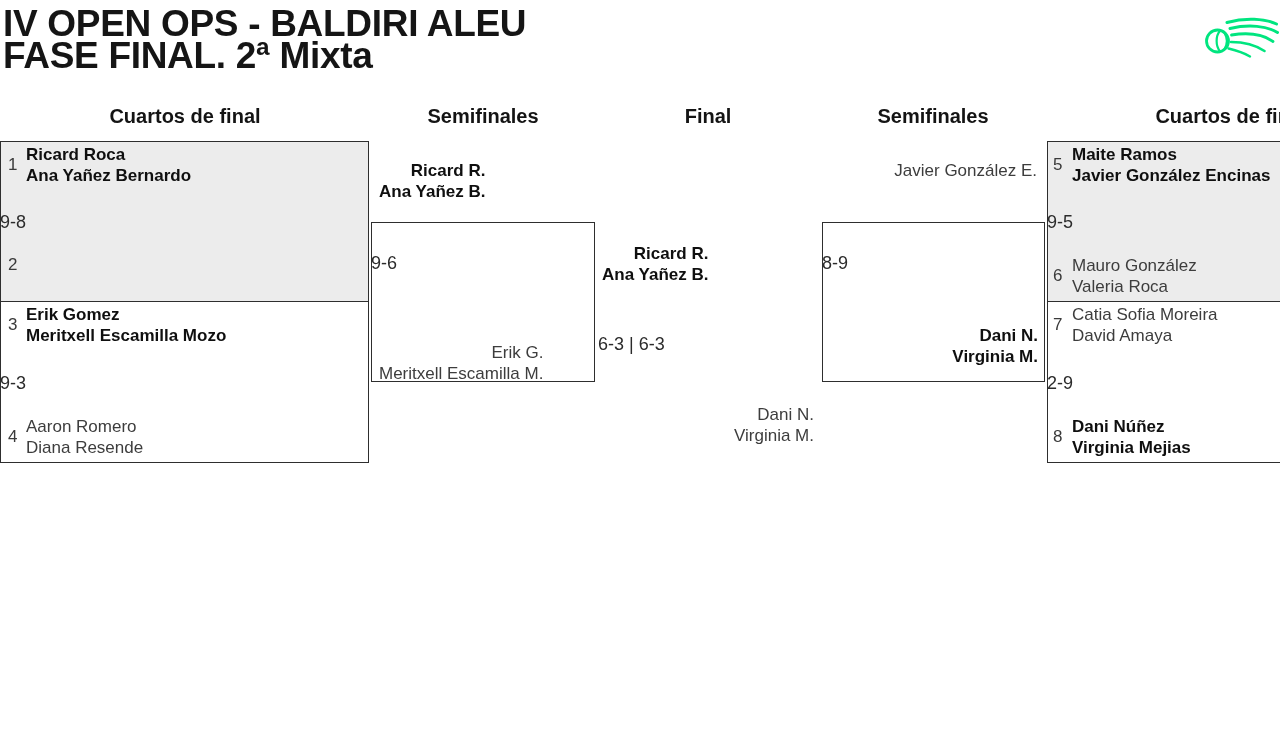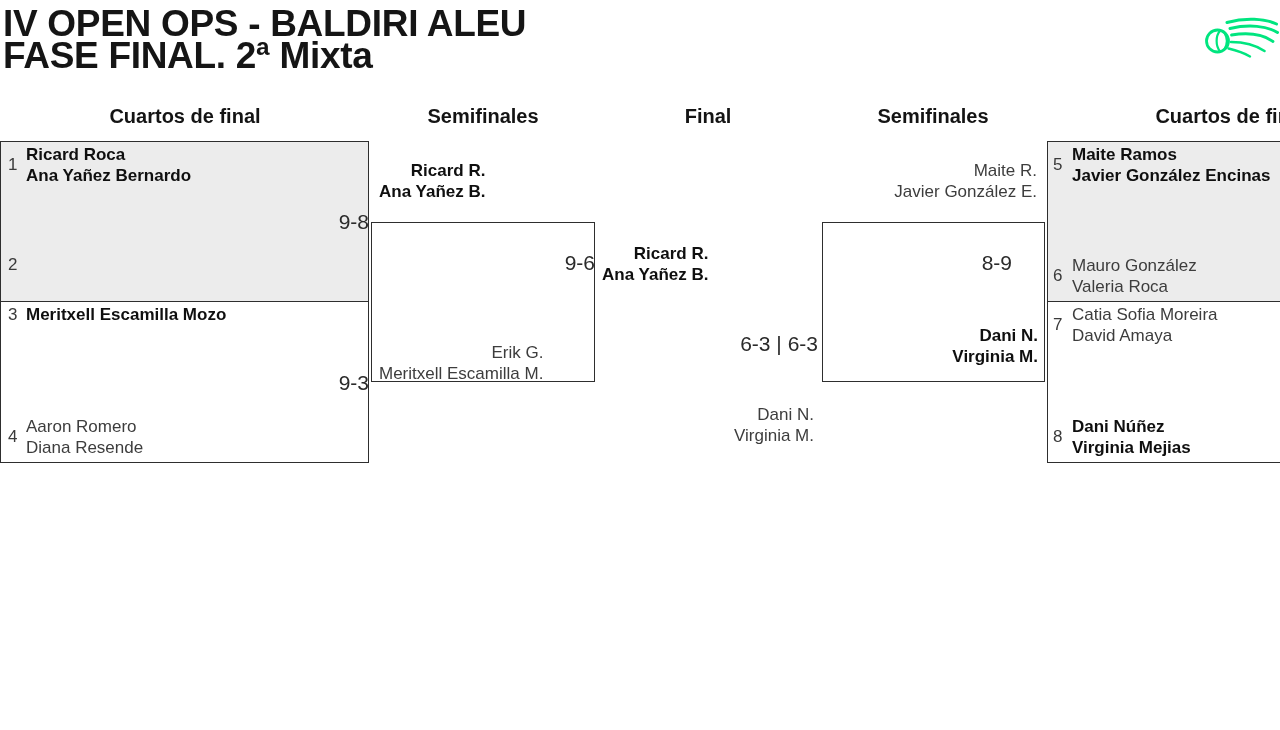--- a/index.html
+++ b/index.html
@@ -15,21 +15,21 @@
   .box{position:absolute;border:1px solid #2e2e2e;box-sizing:border-box;}
   .box.gray{background:#ececec;}
   .box.white{background:#ffffff;}
   .team-row{position:absolute;display:flex;align-items:center;}
   .seed{width:18px;flex:none;font-size:17px;color:#3a3a3a;}
   .seed.r{width:19px;}
   .names{font-size:17px;line-height:21px;color:#3d3d3d;white-space:nowrap;}
   .names.winner{font-weight:700;color:#0f0f0f;}
   .names.alignr{text-align:right;}
   .nameblock{position:absolute;text-align:right;}
-  .score{position:absolute;font-size:21px;line-height:22px;color:#2b2b2b;text-align:right;white-space:nowrap;}
+  .score{position:absolute;font-size:18px;line-height:22px;color:#2b2b2b;text-align:left;white-space:nowrap;}
   .logo{position:absolute;left:1203px;top:16px;width:76px;height:46px;}
 </style>
 </head>
 <body>
 
 <div class="title" style="top:7px">IV OPEN OPS - BALDIRI ALEU</div>
 <div class="title" style="top:39px">FASE FINAL. 2ª Mixta</div>
 
 <svg class="logo" viewBox="0 0 76 46" aria-hidden="true">
   <g fill="none" stroke="#00e57f" stroke-linecap="round">
@@ -65,20 +65,21 @@
   </div>
 </div>
 <div class="score" style="left:0;top:211px;width:369px">9-8</div>
 <div class="team-row" style="left:8px;top:255px">
   <span class="seed">2</span>
 </div>
 
 <div class="team-row" style="left:8px;top:304px">
   <span class="seed">3</span>
   <div class="names winner">
+    <div>Erik Gomez</div>
       <div>Meritxell Escamilla Mozo</div>
   </div>
 </div>
 <div class="score" style="left:0;top:372px;width:369px">9-3</div>
 <div class="team-row" style="left:8px;top:416px">
   <span class="seed">4</span>
   <div class="names">
     <div>Aaron Romero</div>
       <div>Diana Resende</div>
   </div>
@@ -98,21 +99,20 @@
   <div>Ricard R.</div>
     <div>Ana Yañez B.</div>
 </div>
 <div class="score" style="left:598px;top:333px;width:220px">6-3 | 6-3</div>
 <div class="nameblock names alignr" style="left:594px;top:404px;width:220px">
   <div>Dani N.</div>
     <div>Virginia M.</div>
 </div>
 
 <div class="nameblock names alignr" style="left:817px;top:160px;width:220px">
-  <div>Maite R.</div>
     <div>Javier González E.</div>
 </div>
 <div class="score" style="left:822px;top:252px;width:190px">8-9</div>
 <div class="nameblock names winner alignr" style="left:818px;top:325px;width:220px">
   <div>Dani N.</div>
     <div>Virginia M.</div>
 </div>
 
 <div class="team-row" style="left:1053px;top:144px">
   <span class="seed r">5</span>

